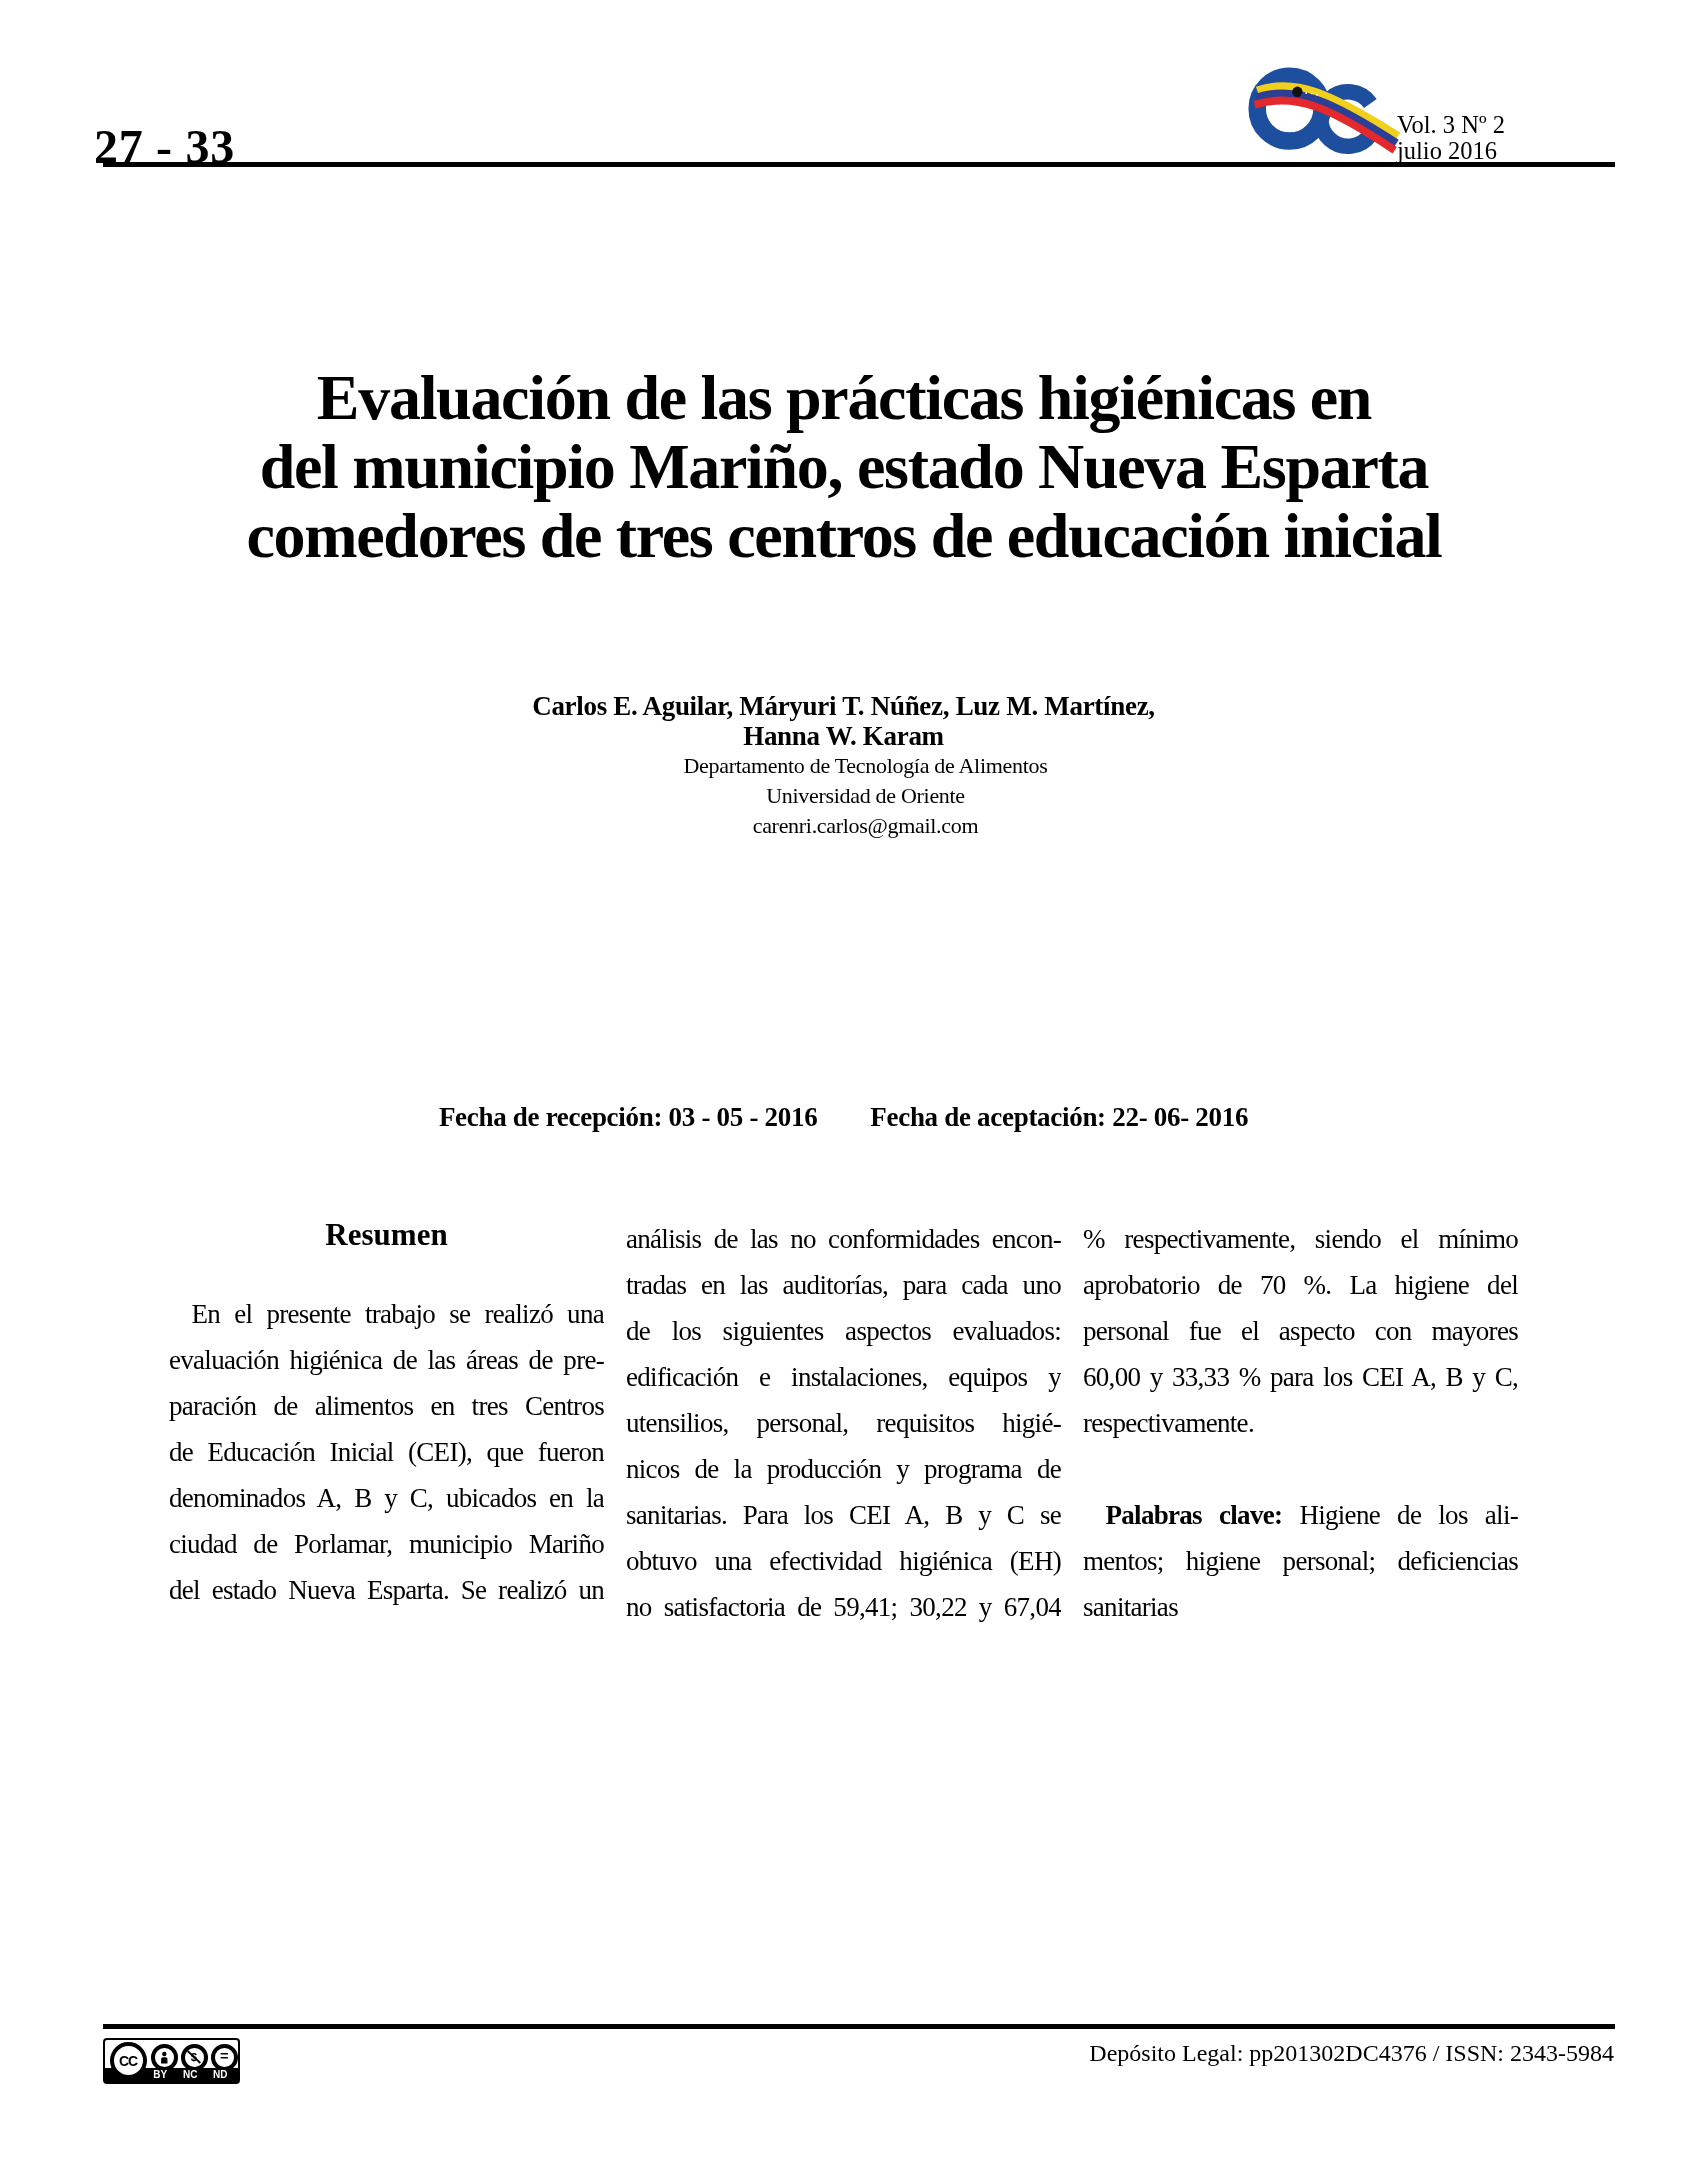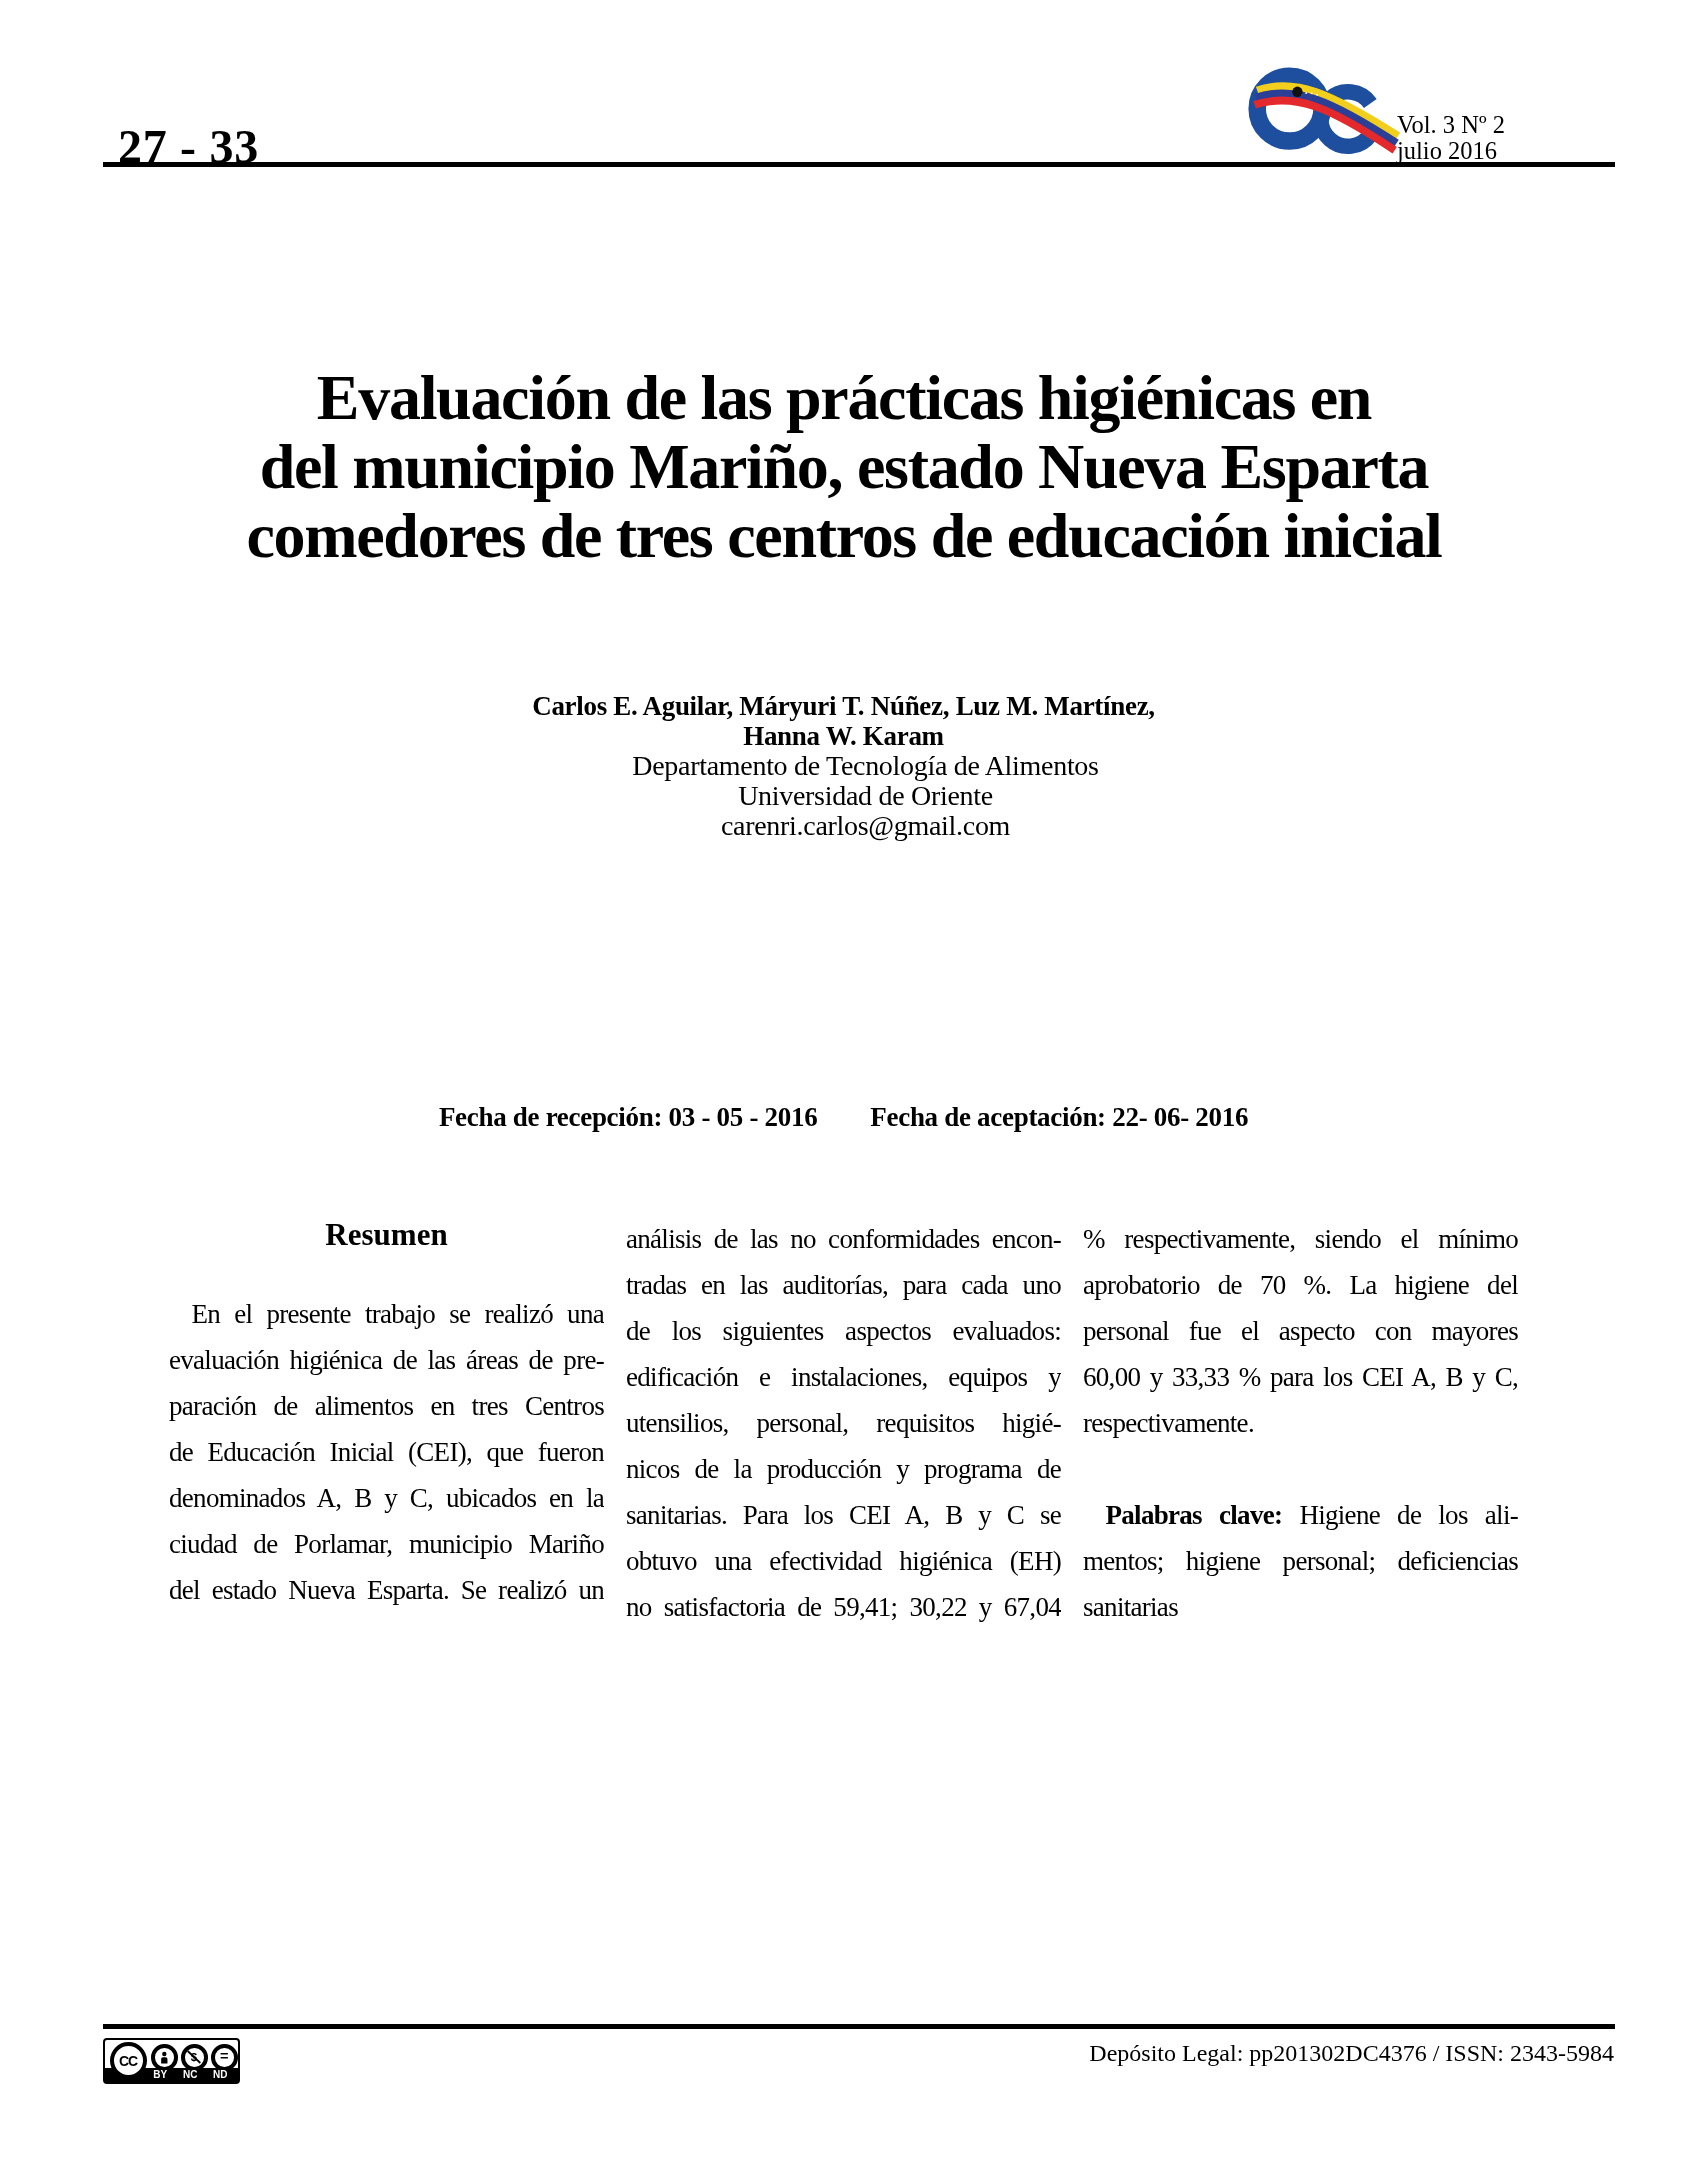--- a/index.html
+++ b/index.html
@@ -3,41 +3,41 @@
 <meta charset="utf-8">
 <style>
   html,body { margin:0; padding:0; background:#888; }
   #page {
     position:relative; width:1687px; height:2183px; background:#ffffff;
     font-family:"Liberation Serif","DejaVu Serif",serif; color:#000;
     overflow:hidden;
   }
   
   #page-range {
-    position:absolute; left:118px; top:119px;
+    position:absolute; left:94px; top:119px;
     font-size:48px; font-weight:bold; letter-spacing:0.7px;
   }
   #header-rule {
     position:absolute; left:103px; top:162px; width:1512px; height:5.3px; background:#000;
   }
   #journal-logo { position:absolute; left:1248px; top:49px; width:152px; height:120px; }
   #journal-issue {
     position:absolute; left:1397px; top:112px; font-size:24.5px; line-height:26px; white-space:nowrap;
   }
   
   #title-block {
     position:absolute; left:169px; top:363px; width:1350px; text-align:center;
     font-size:64px; font-weight:bold; line-height:69px; letter-spacing:-1.3px; white-space:nowrap;
   }
   
   #authors-block {
     position:absolute; left:0; top:691px; width:1687px; text-align:center; line-height:30px;
   }
   #authors-block .names { font-size:27px; font-weight:bold; letter-spacing:-0.3px; }
-  #authors-block .aff   { font-size:28px; letter-spacing:-0.3px;margin-left:44px; }
+  #authors-block .aff   { font-size:22px; letter-spacing:-0.3px;margin-left:44px; }
   
   #dates-row {
     position:absolute; left:0; top:1102px; width:1687px;
     display:flex; justify-content:center; gap:53px;
     font-size:27px; font-weight:bold; letter-spacing:-0.3px; white-space:nowrap;align-items:flex-end;
   }
   
   #abstract {
     position:absolute; left:169px; top:1216px; width:1350px;
     display:flex; gap:22px;

